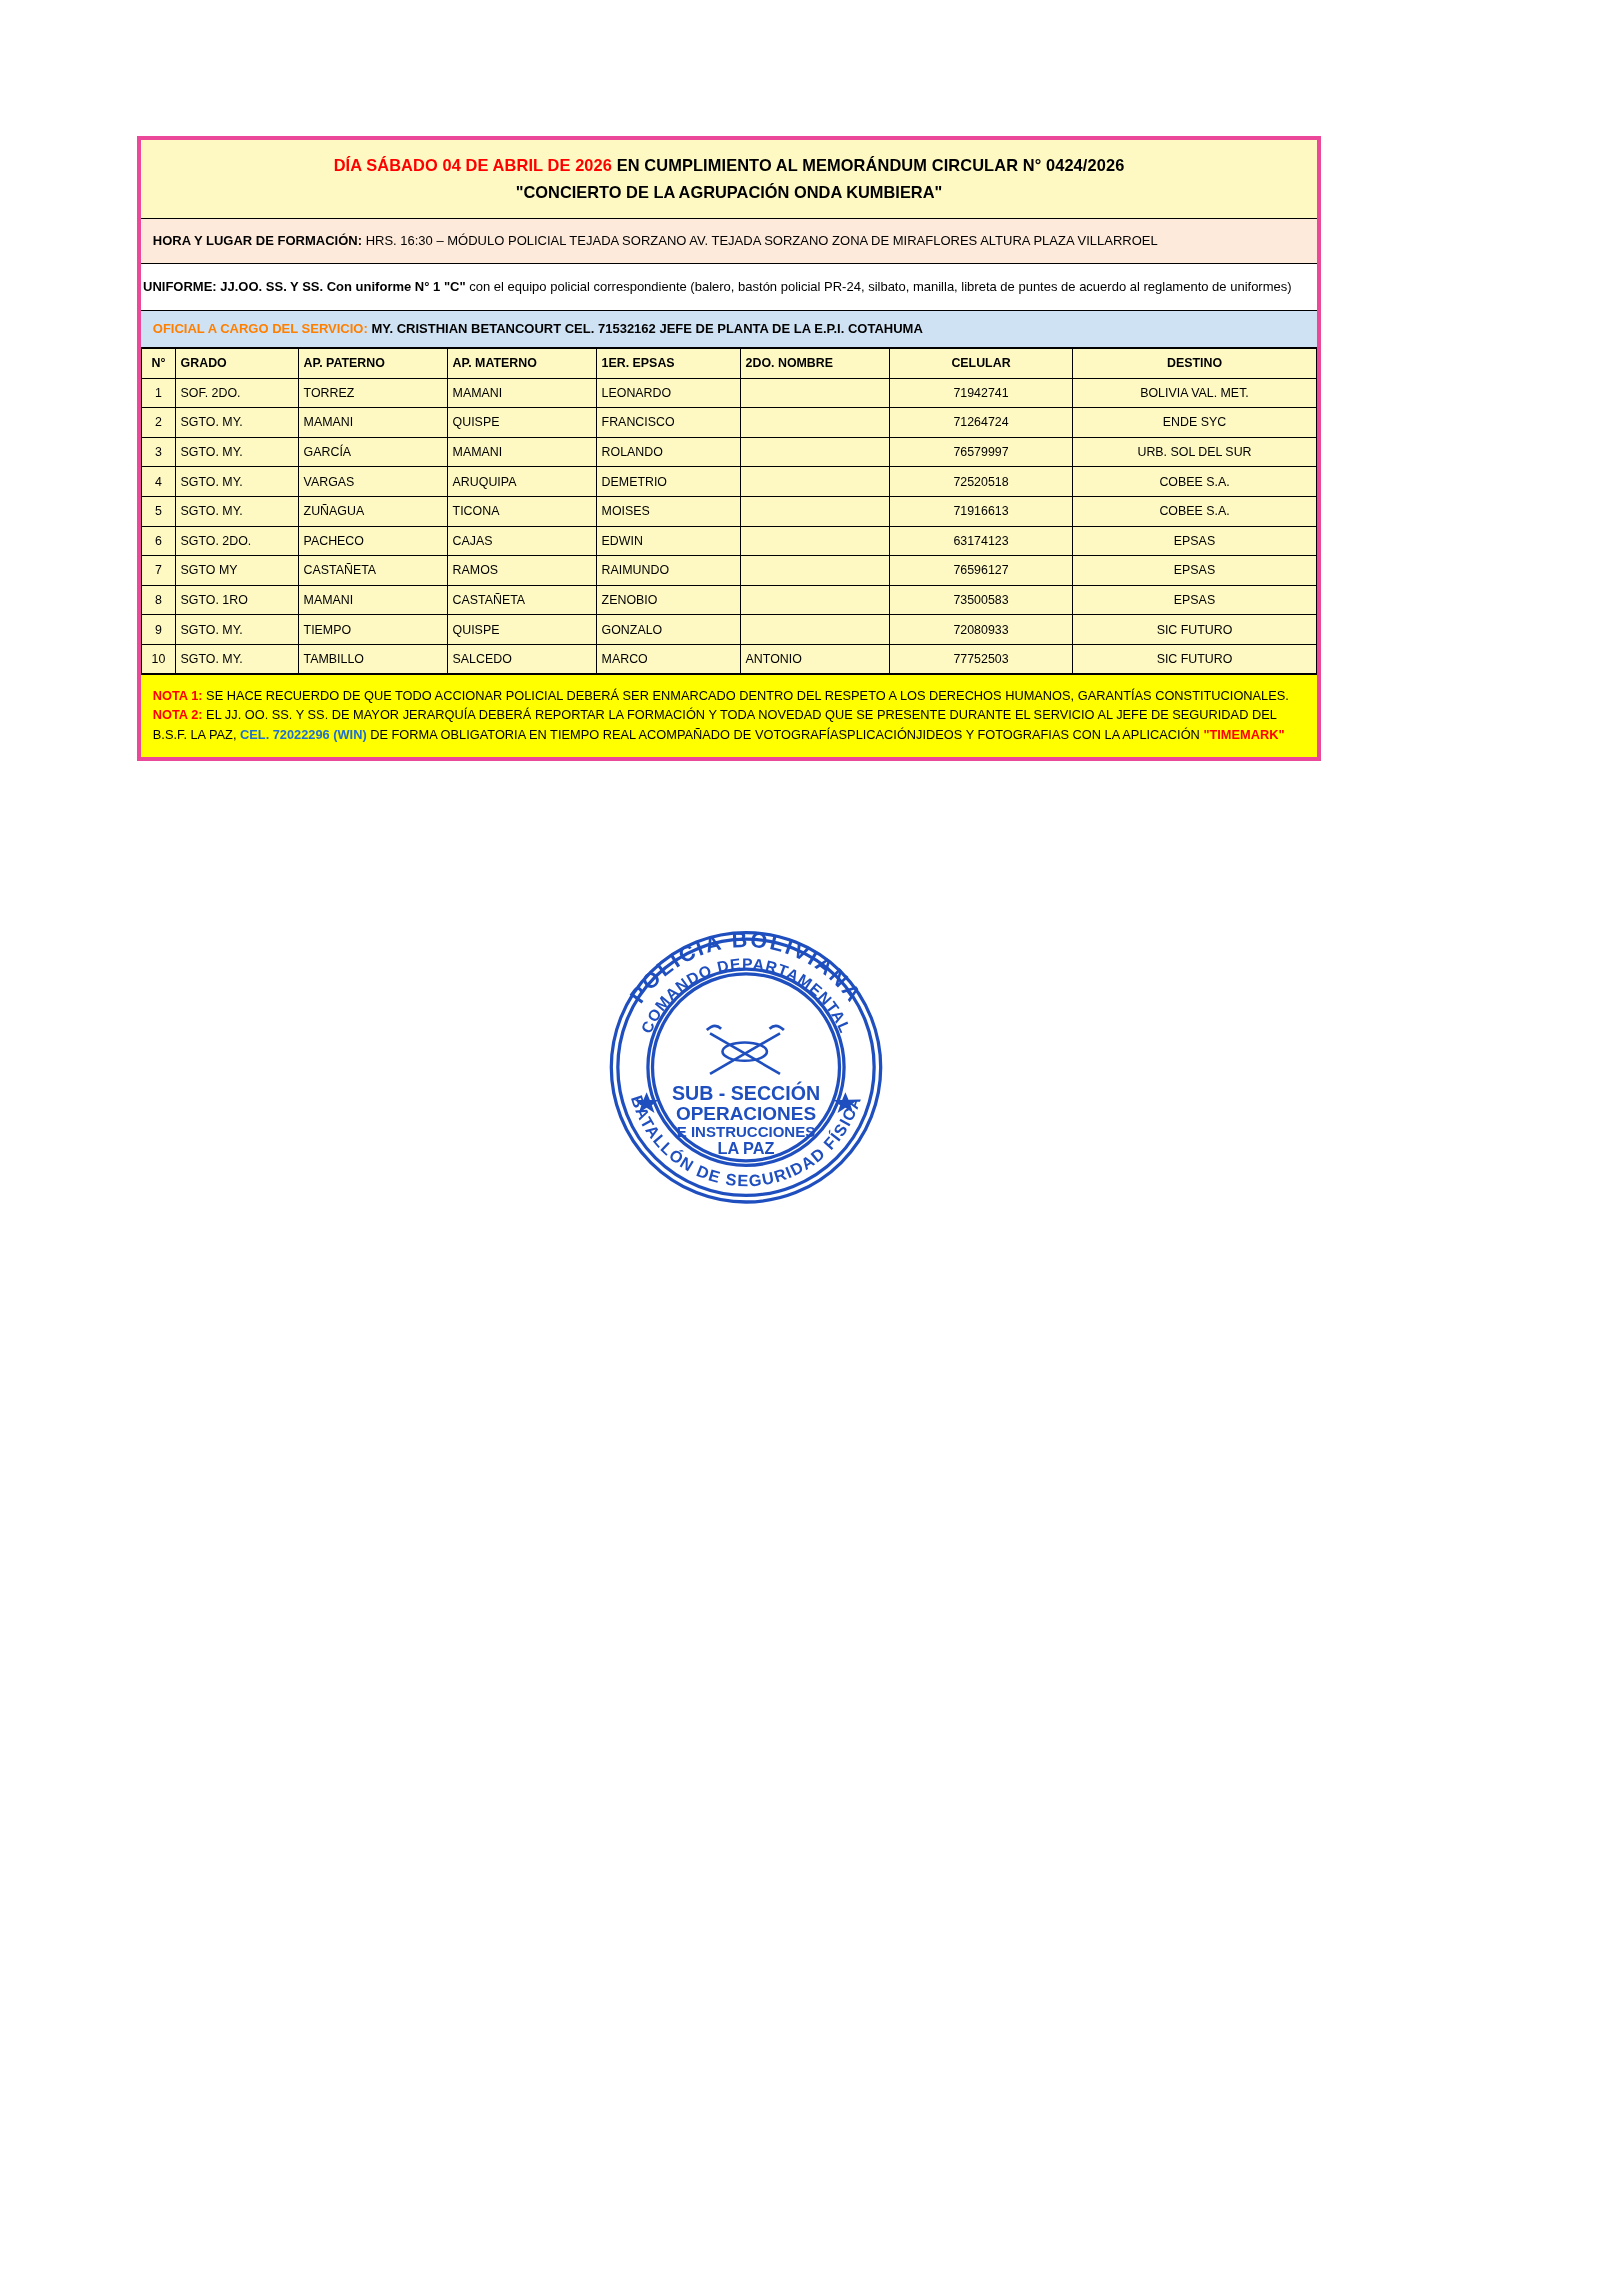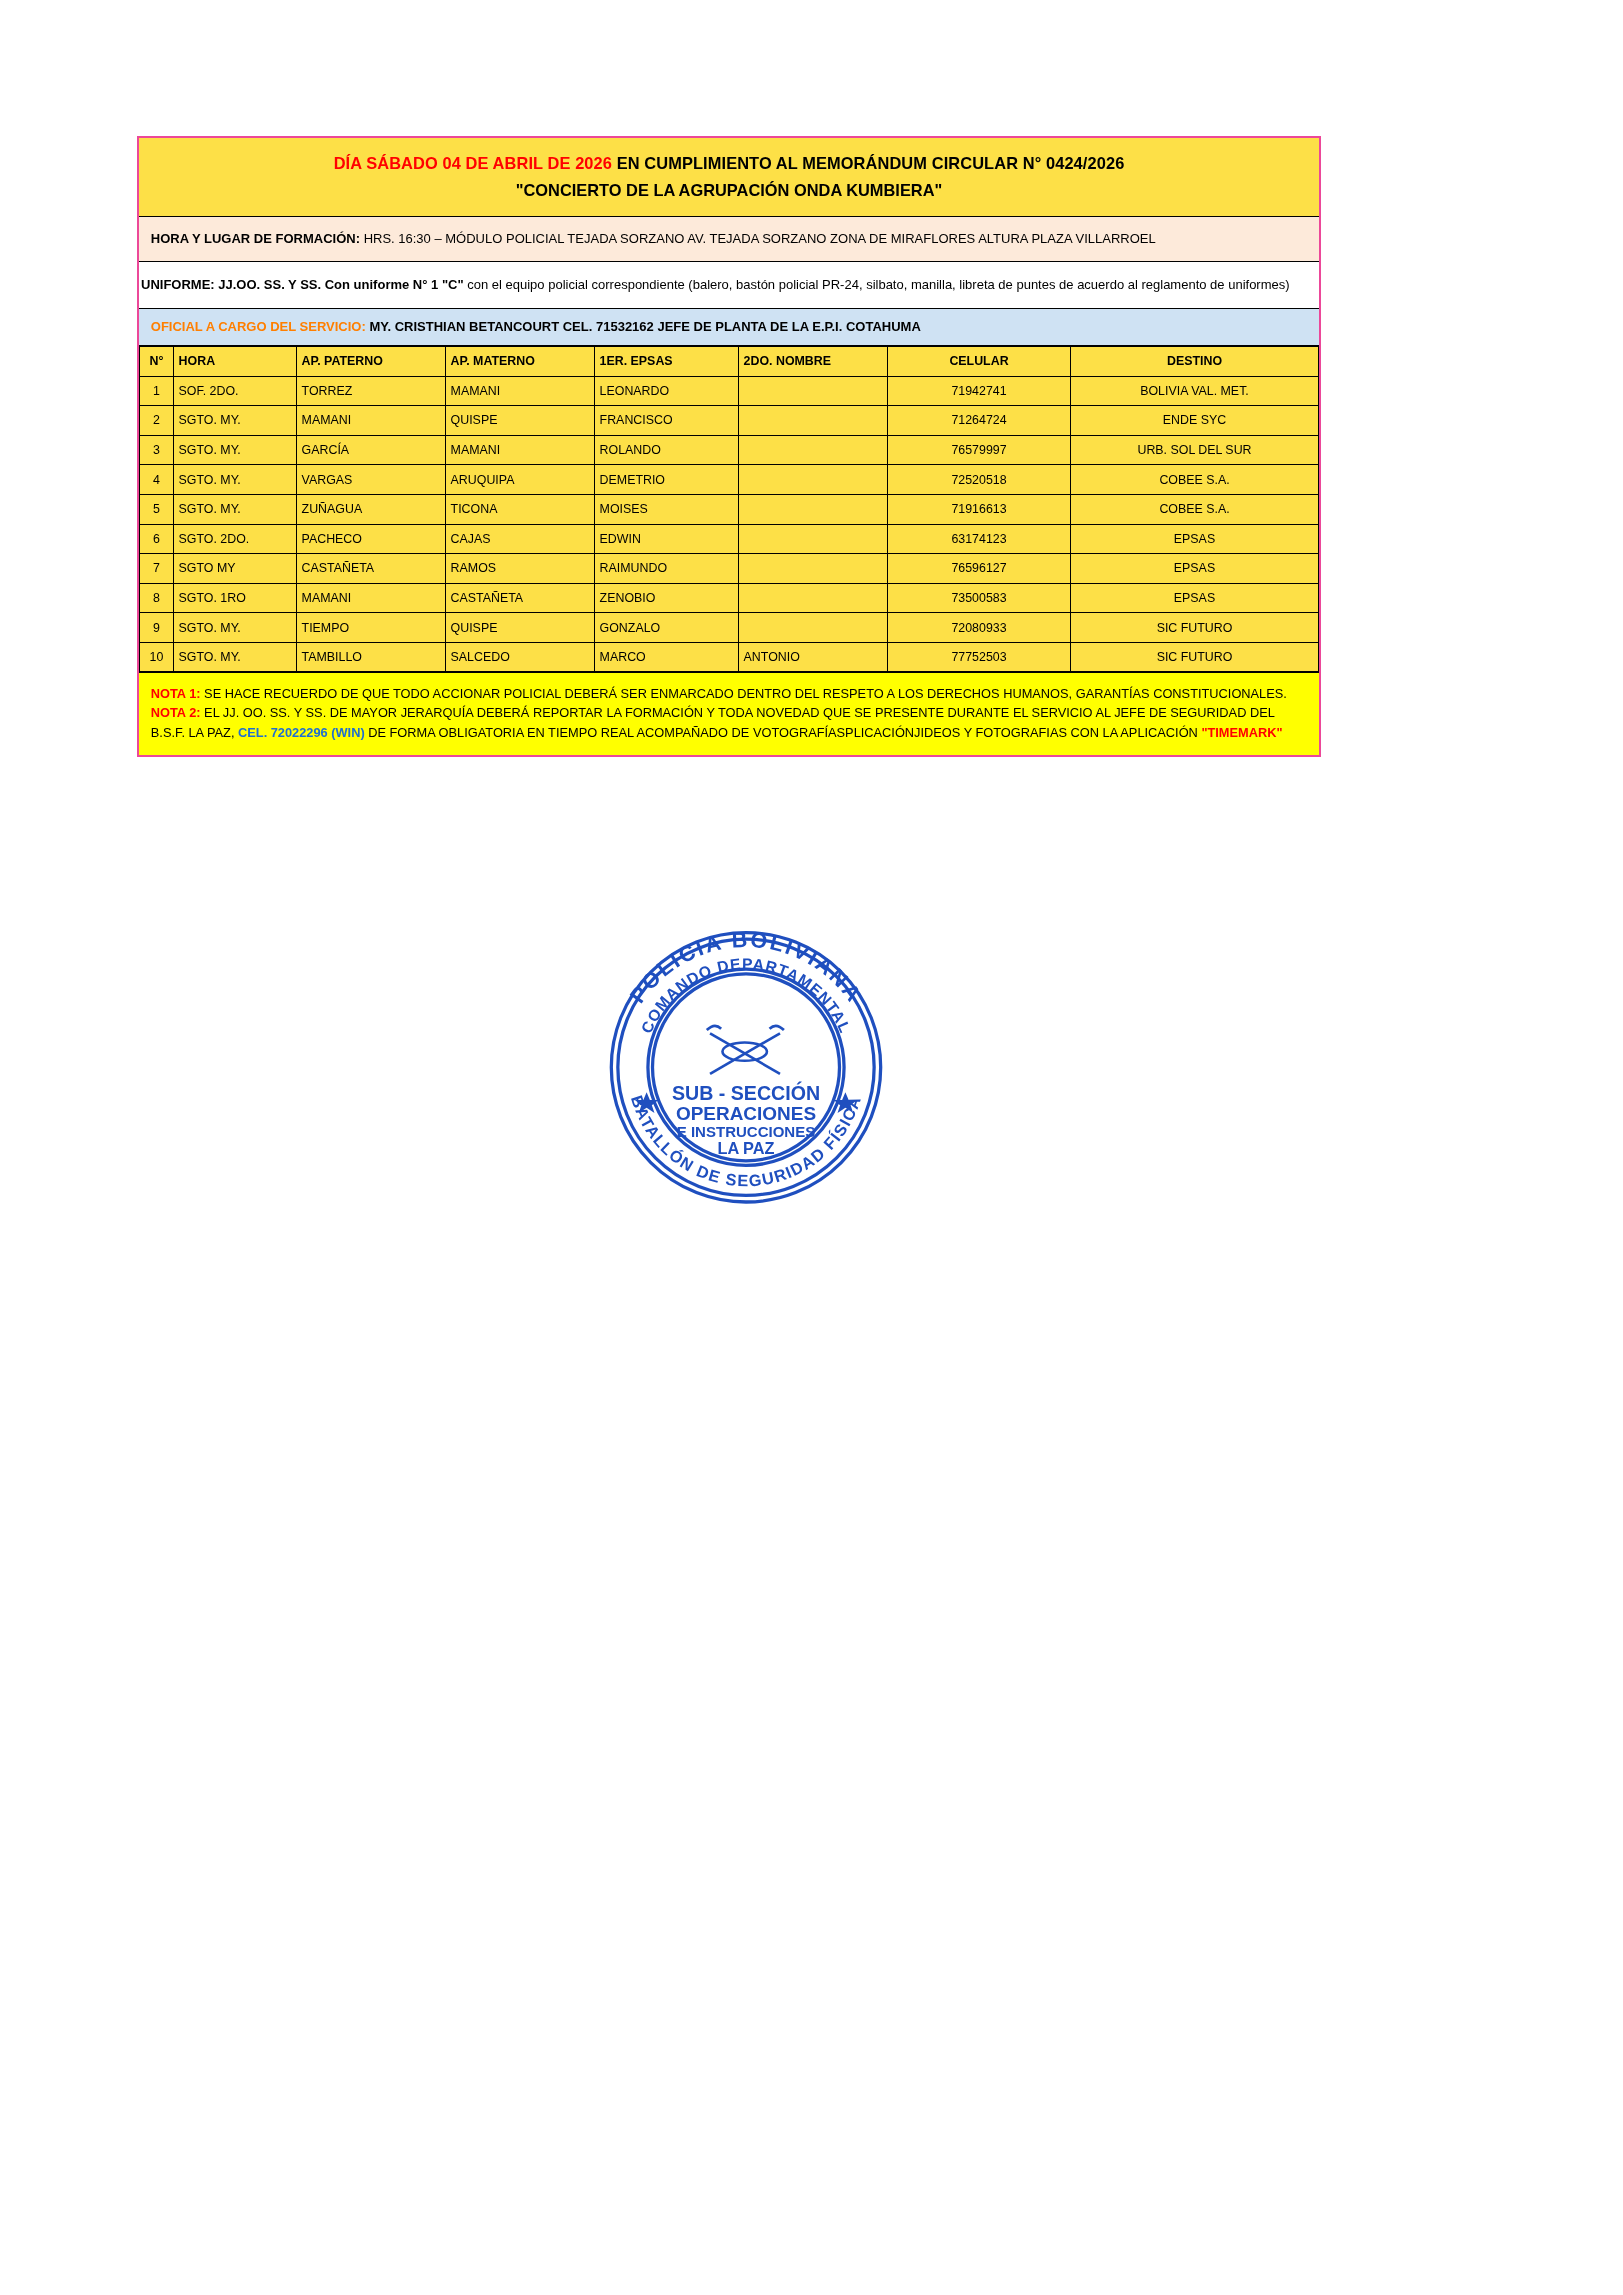--- a/index.html
+++ b/index.html
@@ -18,23 +18,23 @@
     position: absolute;
     left: 0; top: 0;
     width: 1623px;
     height: 2295px;
   }
   .doc {
     position: absolute;
     left: 137px;
     top: 136px;
     width: 1184px;
-    border: 2px solid #ec4899;
+    border: 4px solid #ec4899;
     box-sizing: border-box;
-    background: #fde047;
+    background: #fef9c3;
   }
   .band {
     box-sizing: border-box;
     padding: 9.2px 11.8px;
     border-bottom: 1.3px solid #000000;
   }
   .title-band {
     text-align: center;
     padding: 14.4px 11.8px 13px 11.8px;
     line-height: 1.45;
@@ -145,21 +145,21 @@
         <col style="width:149px">
         <col style="width:149px">
         <col style="width:144px">
         <col style="width:149px">
         <col style="width:183px">
         <col>
       </colgroup>
       <thead>
         <tr>
           <th>N°</th>
-          <th style="text-align:left">HORA</th>
+          <th style="text-align:left">GRADO</th>
           <th style="text-align:left">AP. PATERNO</th>
           <th style="text-align:left">AP. MATERNO</th>
           <th style="text-align:left">1ER. EPSAS</th>
           <th style="text-align:left">2DO. NOMBRE</th>
           <th>CELULAR</th>
           <th>DESTINO</th>
         </tr>
       </thead>
       <tbody id="table-body">
           <tr>

